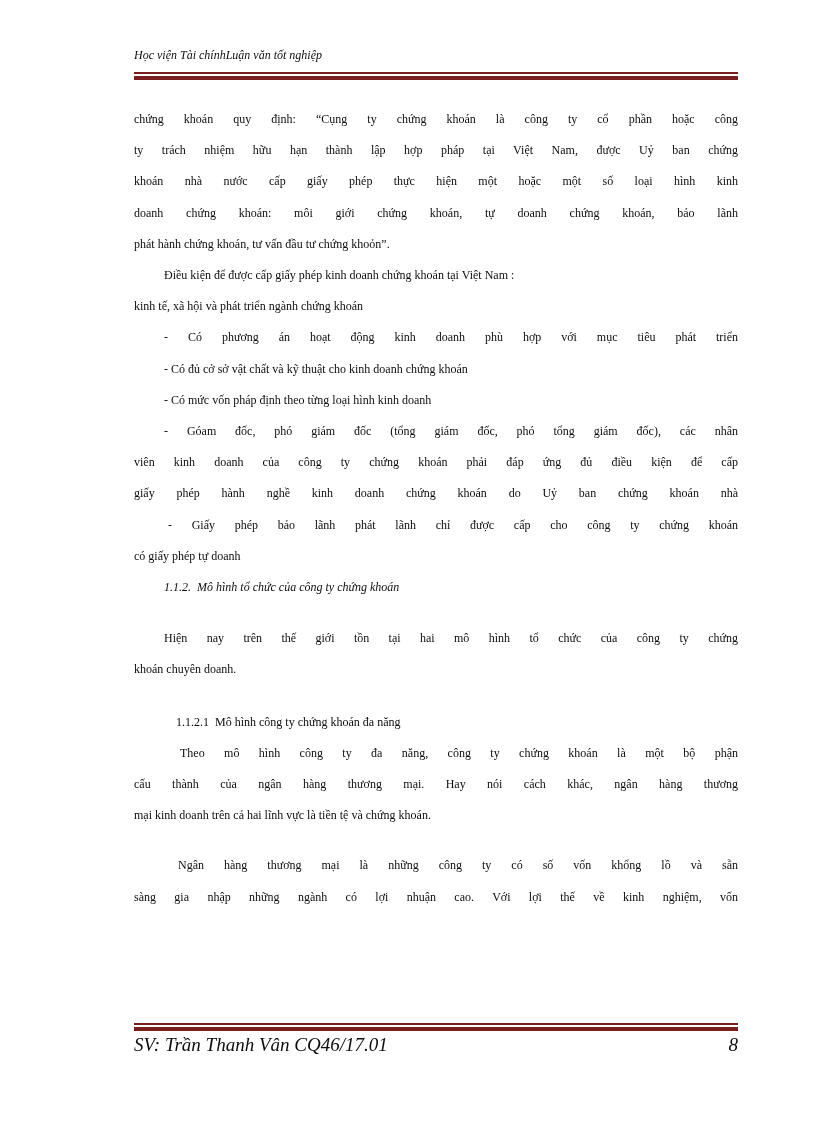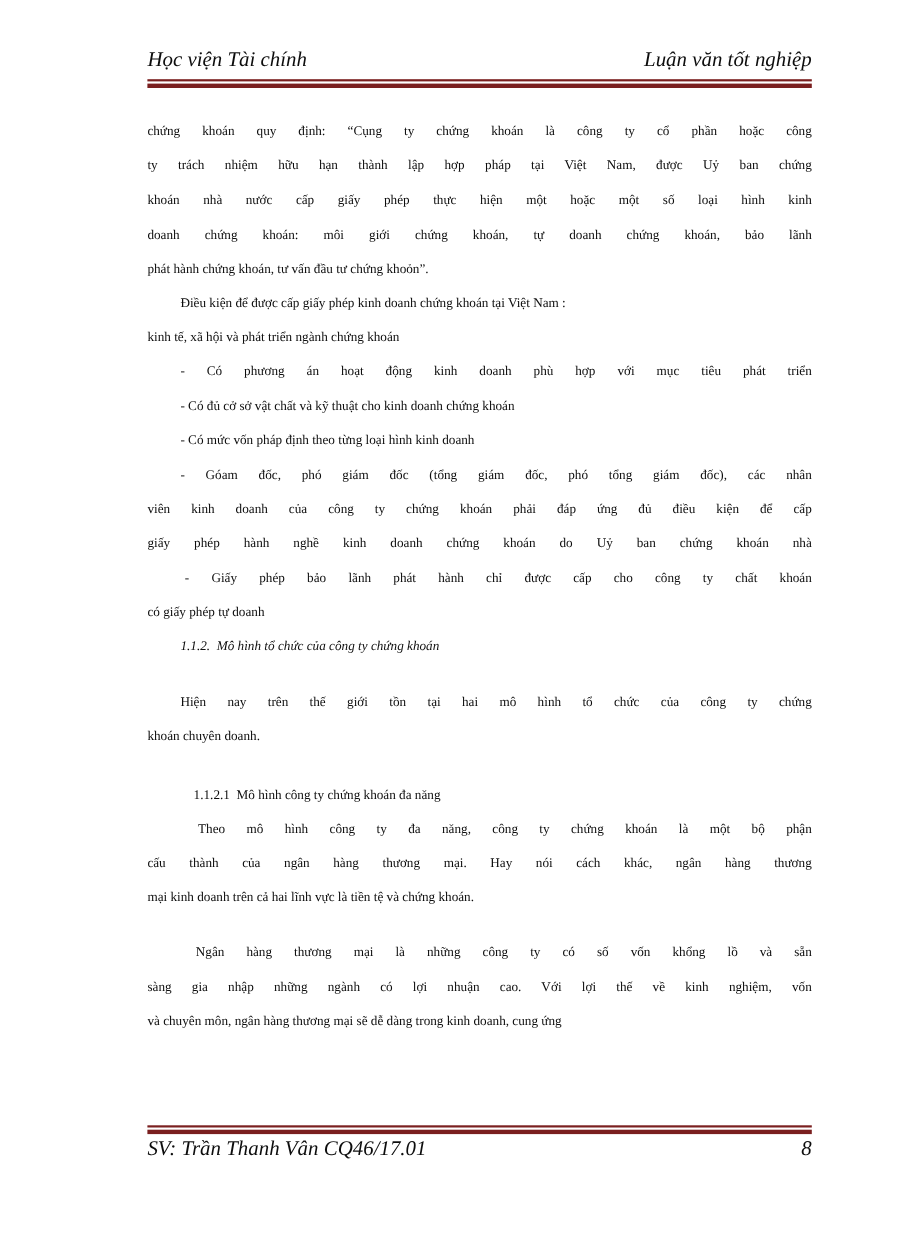--- a/index.html
+++ b/index.html
@@ -12,22 +12,21 @@
     font-family: "Liberation Serif", "DejaVu Serif", serif;
     color: #0d0d0d;
     overflow: hidden;
   }
   .header {
     position: absolute;
     left: 134px;
     right: 78px;
     top: 44px;
     display: flex;
-    justify-content: space-between;
-    font-size: 19px;
+    font-size: 12px;
     font-style: italic;
     line-height: 22px;
   }
   .rule {
     position: absolute;
     left: 134px;
     right: 78px;
   }
   .rule-header { top: 72px; }
   .rule-footer { top: 1023px; }
@@ -93,42 +92,41 @@
       </div>
       <div class="para">
         <div class="line" style="text-indent: 30px;">- Có mức vốn pháp định theo từng loại hình kinh doanh</div>
       </div>
       <div class="para">
         <div class="line just" style="text-indent: 30px;">- Góam đốc, phó giám đốc (tổng giám đốc, phó tổng giám đốc), các nhân</div>
         <div class="line just">viên kinh doanh của công ty chứng khoán phải đáp ứng đủ điều kiện để cấp</div>
         <div class="line just">giấy phép hành nghề kinh doanh chứng khoán do Uỷ ban chứng khoán nhà</div>
       </div>
       <div class="para">
-        <div class="line just" style="text-indent: 34px;">- Giấy phép bảo lãnh phát hành chỉ được cấp cho công ty chất khoán</div>
+        <div class="line just" style="text-indent: 34px;">- Giấy phép bảo lãnh phát lãnh chỉ được cấp cho công ty chứng khoán</div>
         <div class="line">có giấy phép tự doanh</div>
       </div>
       <div class="para italic">
         <div class="line" style="text-indent: 30px;">1.1.2.&nbsp; Mô hình tổ chức của công ty chứng khoán</div>
       </div>
       <div class="para" style="margin-top: 20px;">
         <div class="line just" style="text-indent: 30px;">Hiện nay trên thế giới tồn tại hai mô hình tổ chức của công ty chứng</div>
         <div class="line">khoán chuyên doanh.</div>
       </div>
       <div class="para" style="margin-top: 21px;">
         <div class="line" style="text-indent: 42px;">1.1.2.1&nbsp; Mô hình công ty chứng khoán đa năng</div>
       </div>
       <div class="para">
         <div class="line just" style="text-indent: 46px;">Theo mô hình công ty đa năng, công ty chứng khoán là một bộ phận</div>
         <div class="line just">cấu thành của ngân hàng thương mại. Hay nói cách khác, ngân hàng thương</div>
         <div class="line">mại kinh doanh trên cả hai lĩnh vực là tiền tệ và chứng khoán.</div>
       </div>
       <div class="para" style="margin-top: 19px; font-family: Liberation Serif, serif;">
         <div class="line just" style="text-indent: 44px;">Ngân hàng thương mại là những công ty có số vốn khổng lồ và sẵn</div>
         <div class="line just">sàng gia nhập những ngành có lợi nhuận cao. Với lợi thế về kinh nghiệm, vốn</div>
-        <div class="line">và chuyên môn, ngân hàng thương mại sẽ dễ dàng trong kinh doanh, cung ứng</div>
       </div>
     </div>
 
   <div class="rule rule-footer">
     <div class="thin"></div>
     <div class="gap"></div>
     <div class="thick"></div>
   </div>
 
   <div class="footer">

